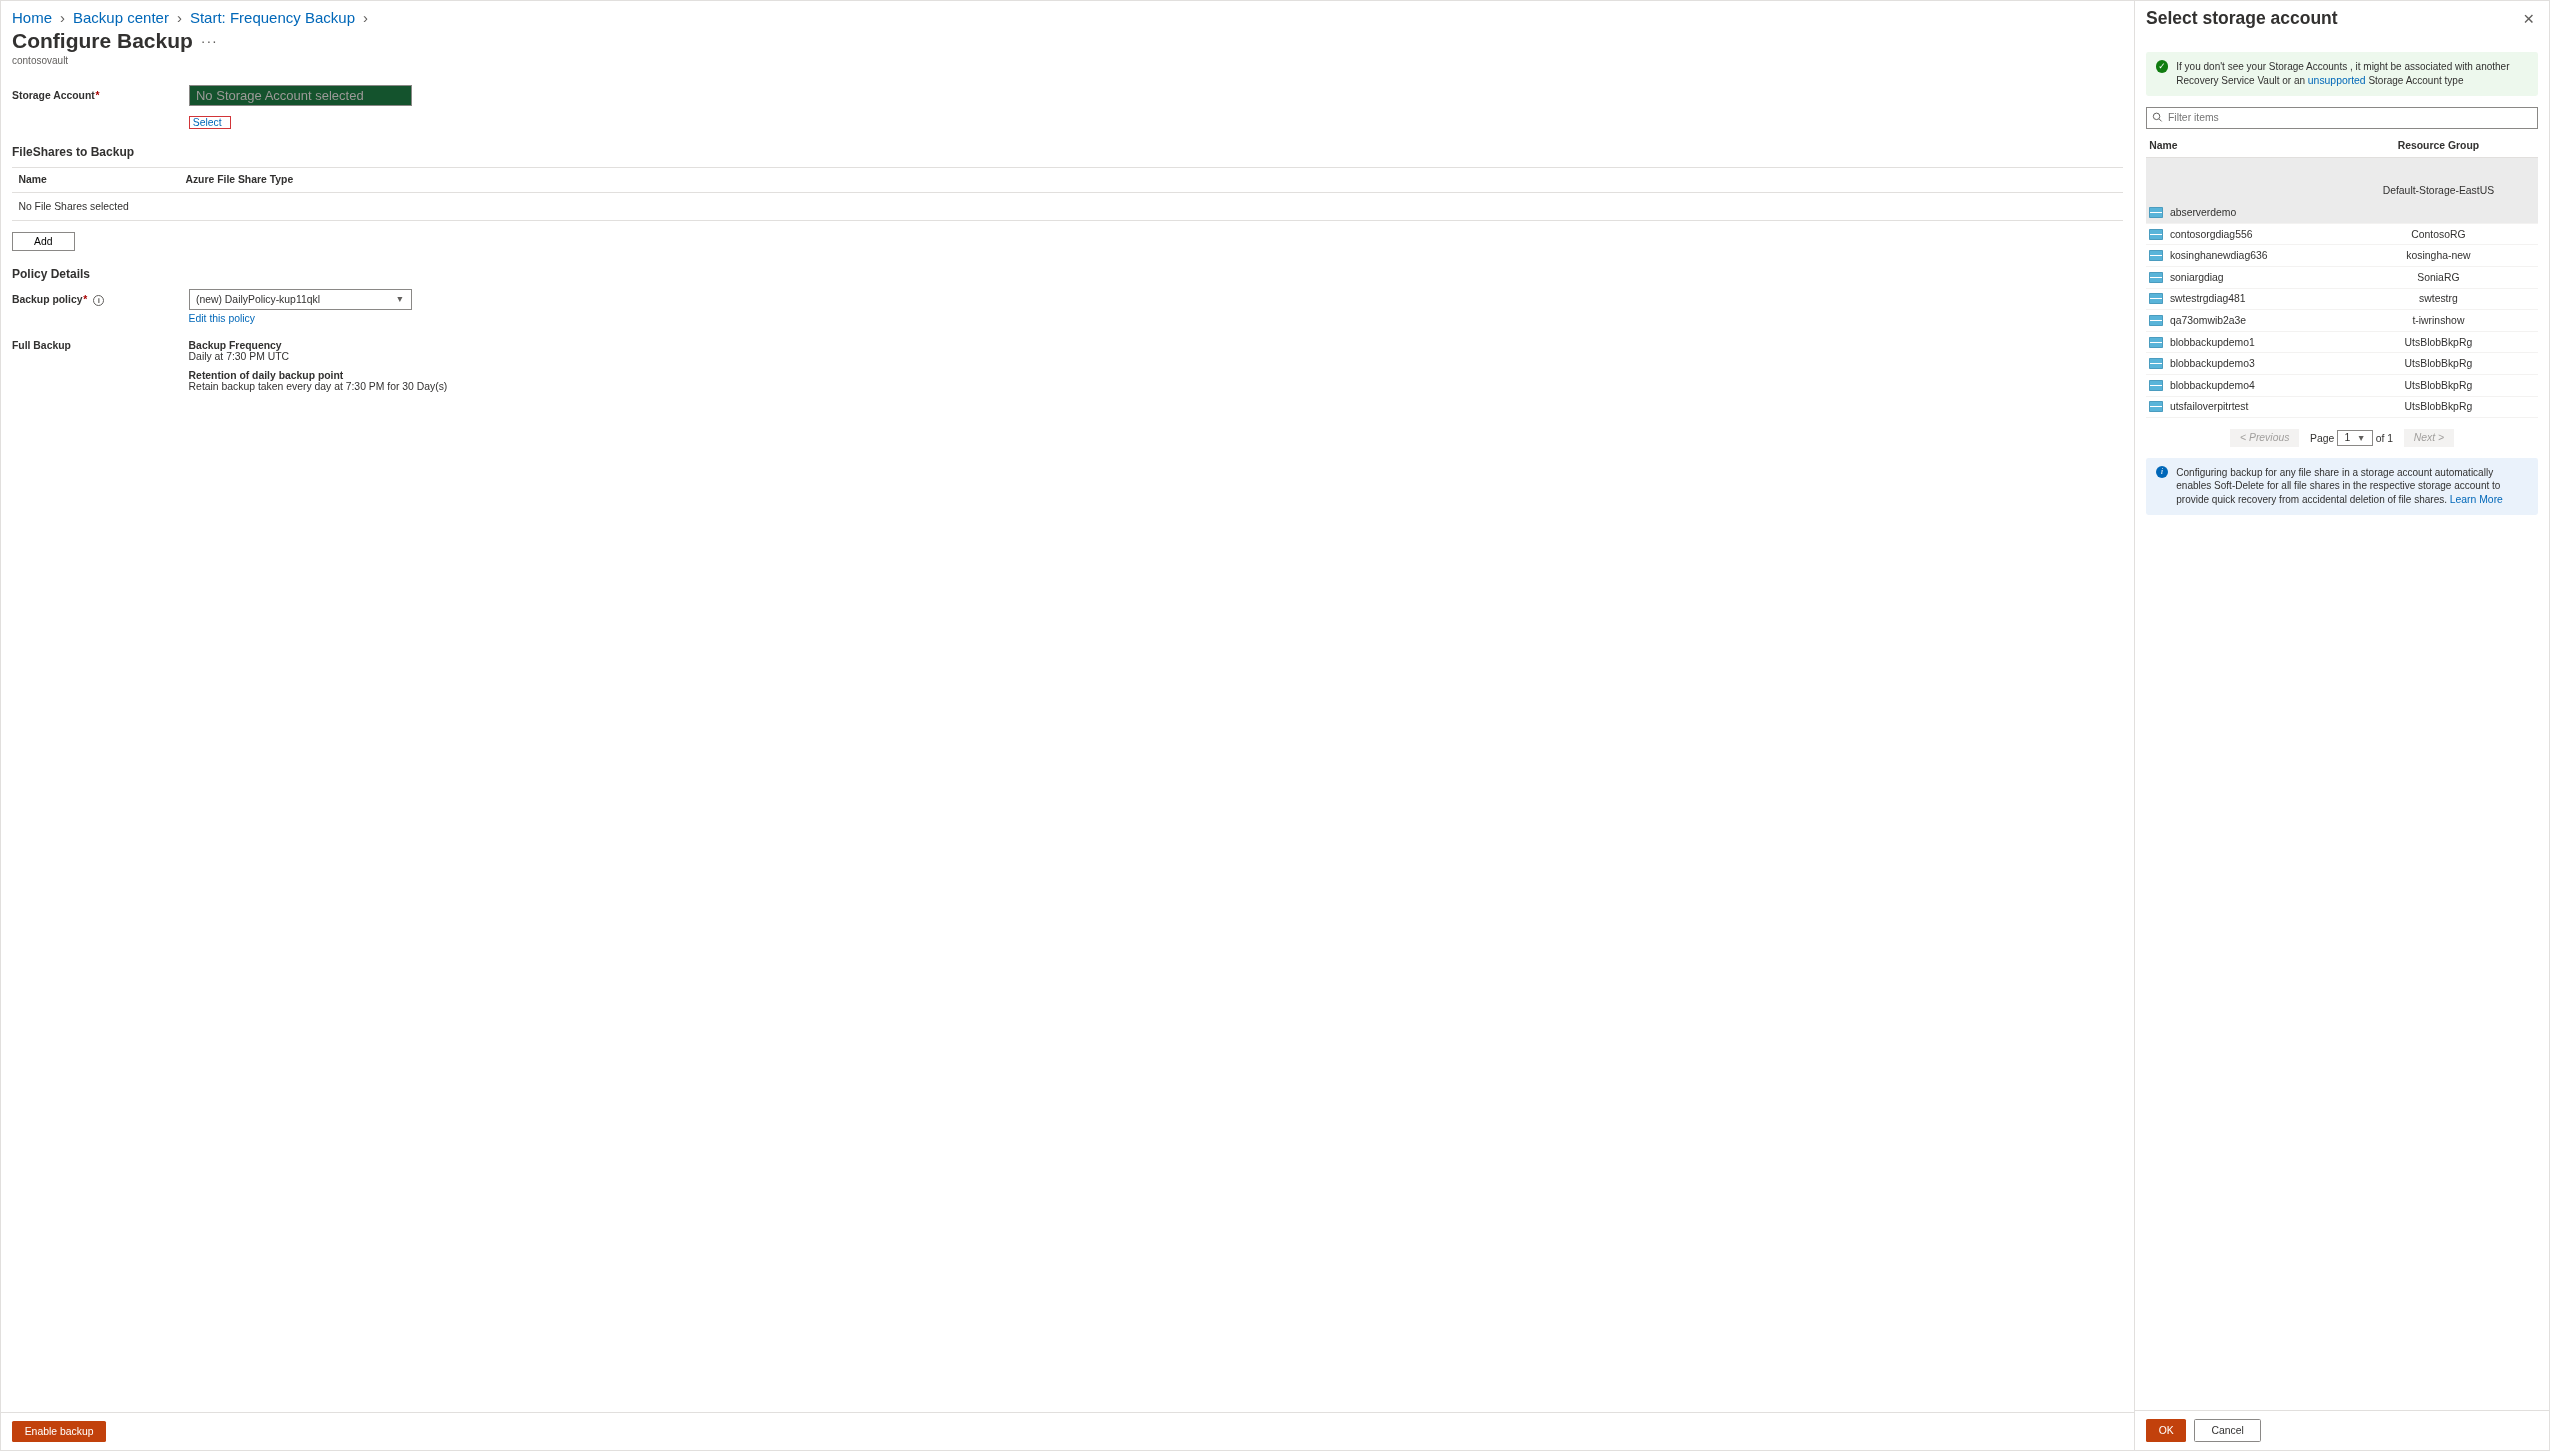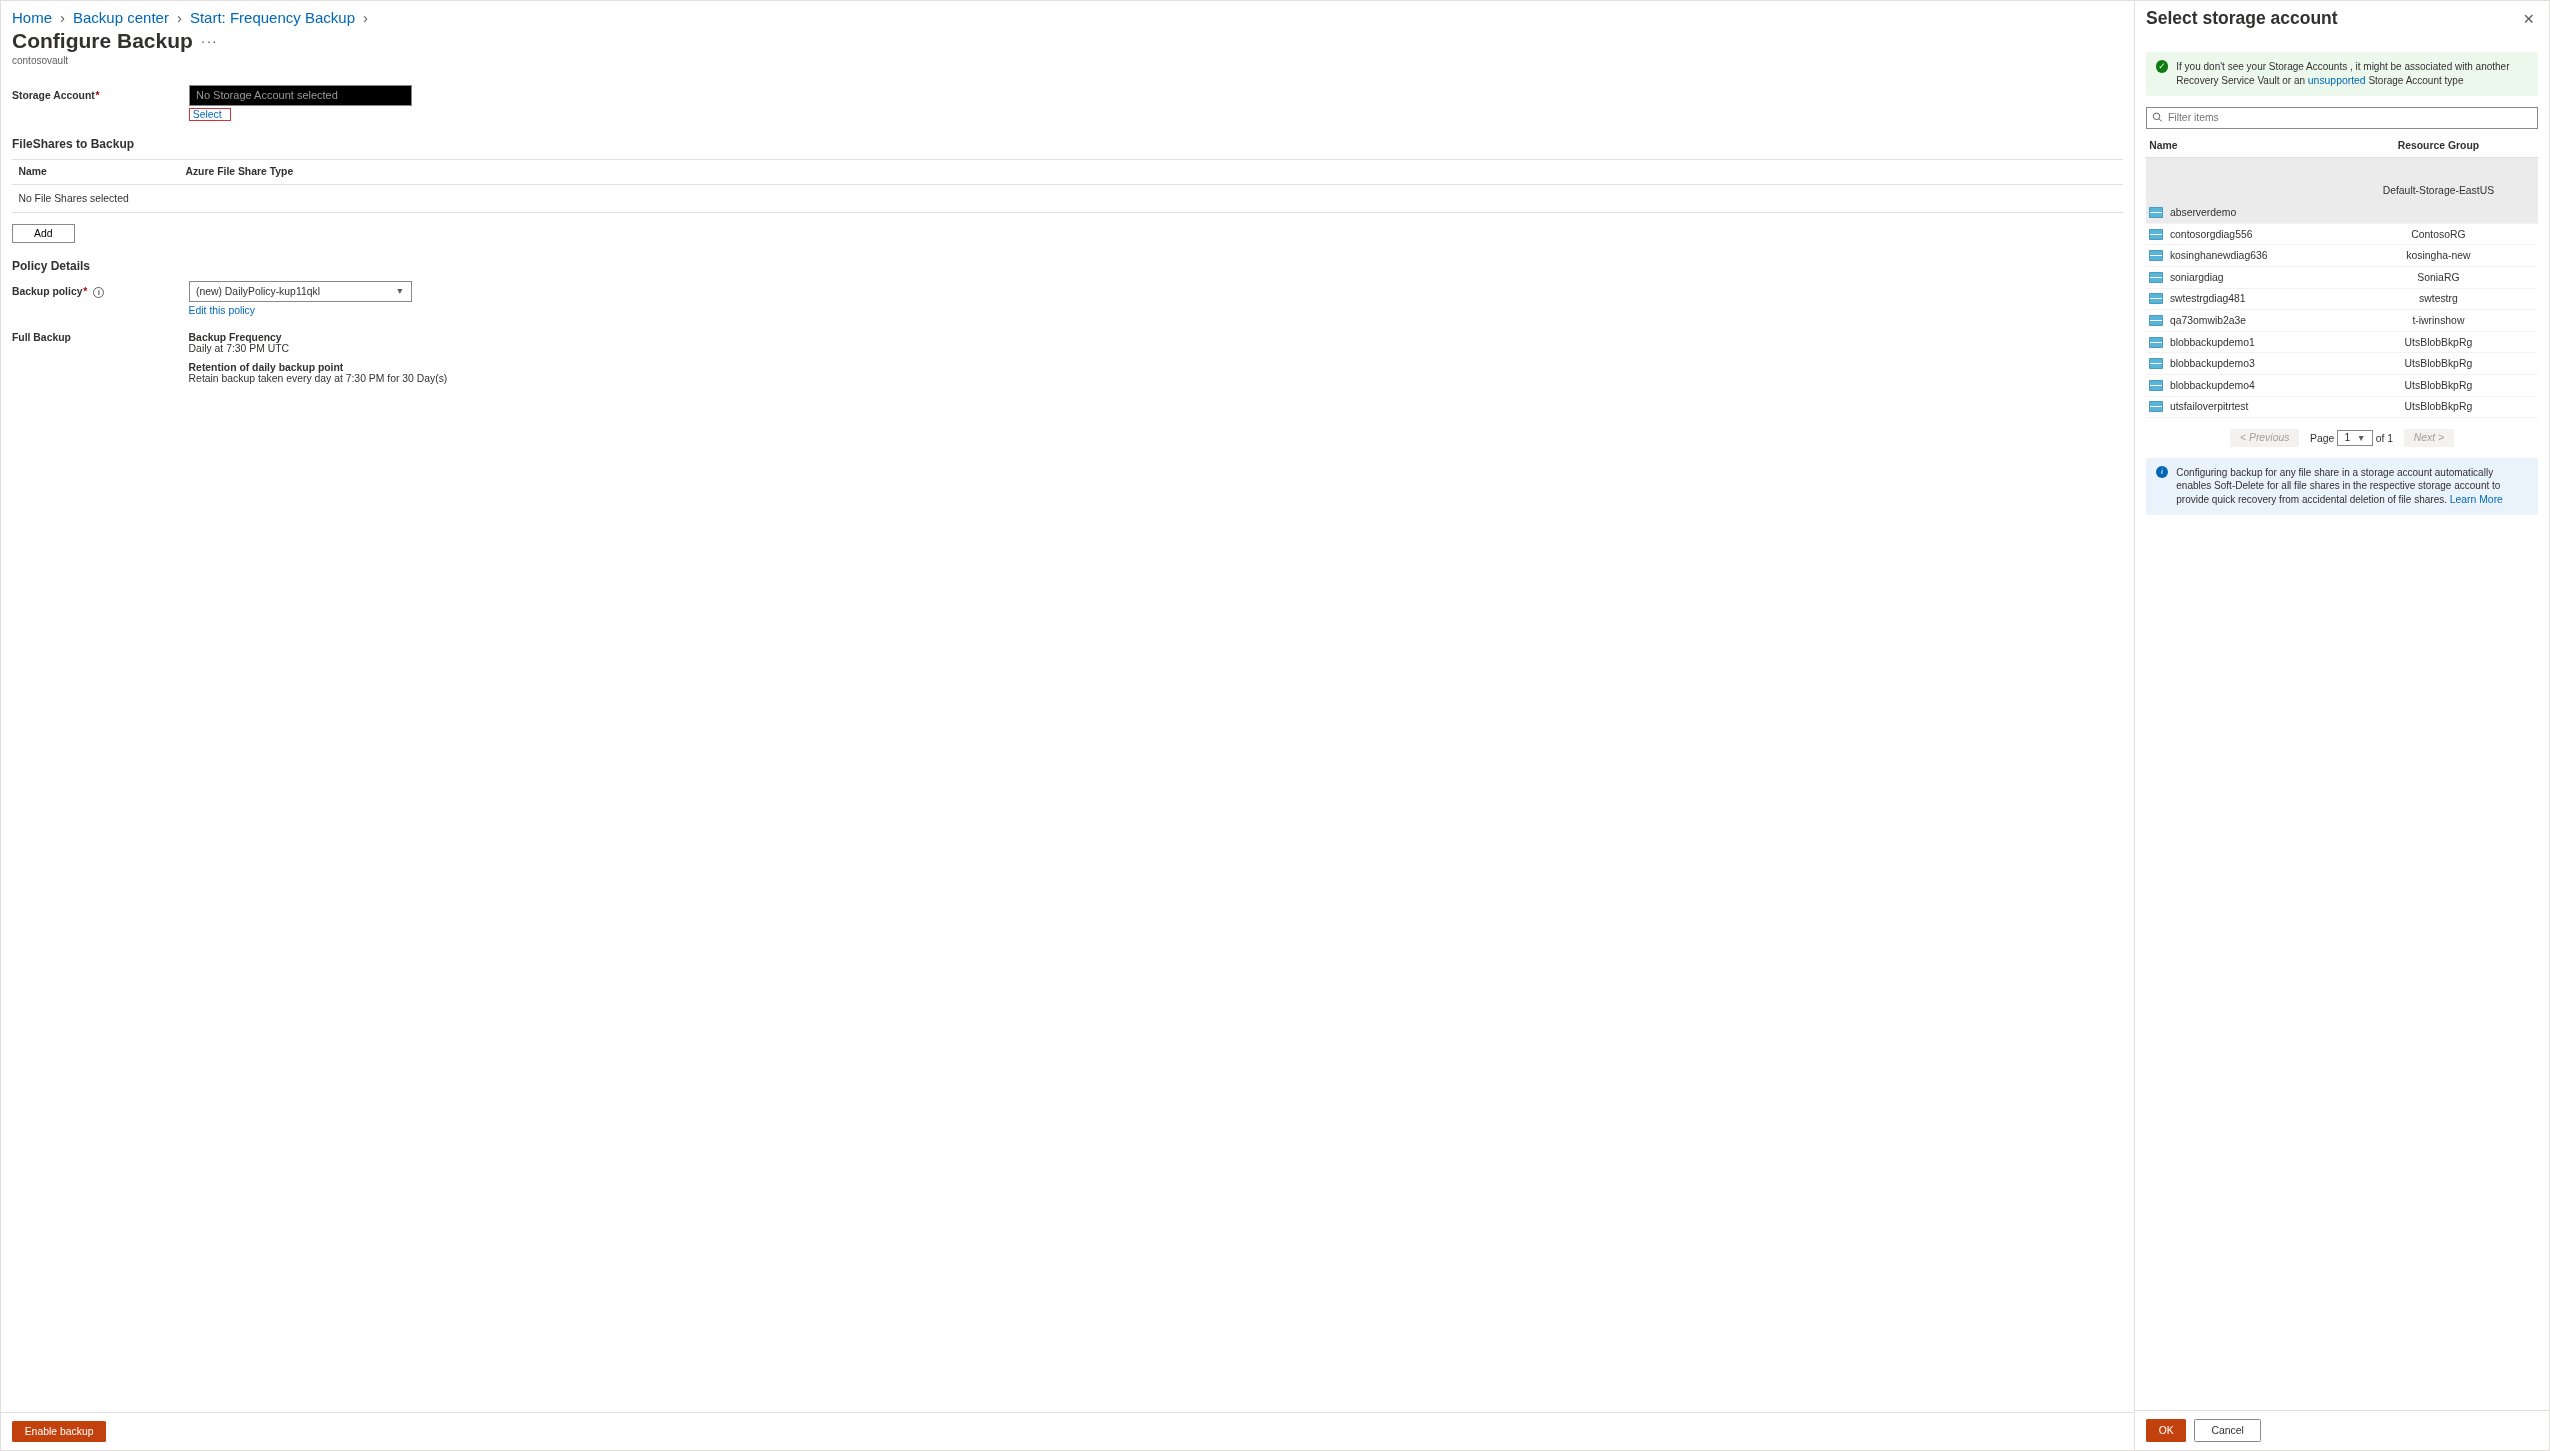--- a/index.html
+++ b/index.html
@@ -66,26 +66,26 @@
   }
   .req { color: #a80000; margin-left: 0.8px; }
   .info-icon {
     display:inline-flex; align-items:center; justify-content:center;
     width:11px; height:11px; border:0.8px solid #605e5c; border-radius:50%;
     font-size:8px; color:#605e5c; margin-left:3.2px; cursor:default;
   }
   .field-control { flex: 0 0 auto; }
   .storage-input {
     width: 223px; height: 21px; border:0.8px solid #8a8886;
-    padding: 0 6.4px; font-size:11px; color:#605e5c; background:#000000;
+    padding: 0 6.4px; font-size:13px; color:#605e5c; background:#14532d;
     display:flex; align-items:center;text-align:right;
   }
   .storage-input.dimmed { color:#9c9a98; }
   .select-link {
-    margin-top:2px;
+    margin-top:10px;
     border:1.6px solid #d13438;
     display:inline-block;
     padding:0 8px 0 3.2px;
   }
   .select-link a { color:#0067b8; text-decoration:none; font-size:10.4px; cursor:pointer; }
   h2.section {
     font-size: 12px; font-weight:600; margin: 16px 0 8px 0;
   }
   .table {
     border-top: 0.8px solid #e1dfdd;

